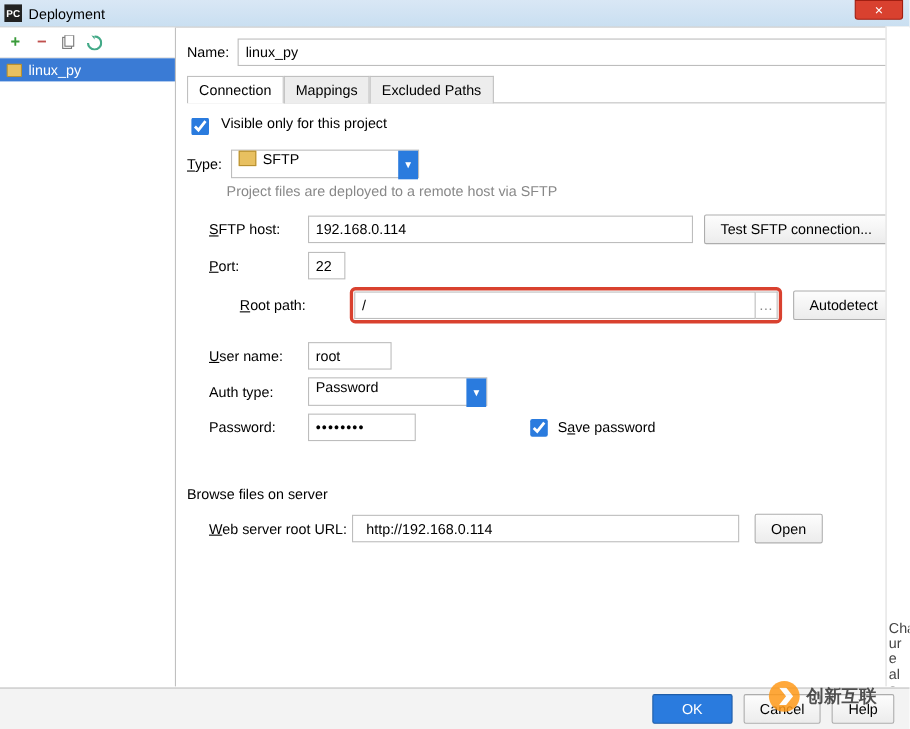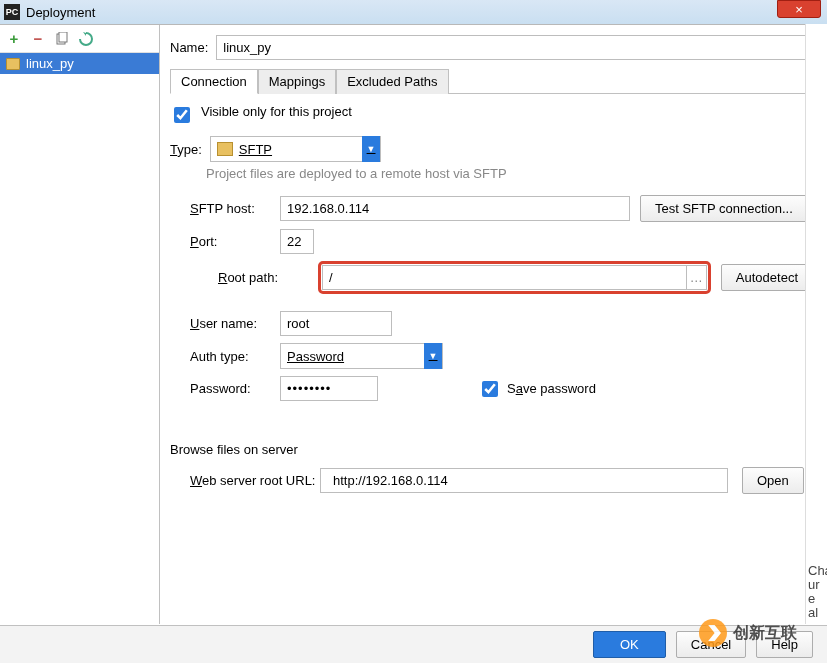--- a/index.html
+++ b/index.html
@@ -19,21 +19,21 @@
 .right { flex: 1; padding: 10px 14px 10px 10px; overflow: hidden; position: relative; }
 .row { display: flex; align-items: center; margin-bottom: 8px; }
 .row label { width: auto; margin-right: 8px; }
 .name-input { flex: 1; border: 1px solid #bdbdbd; padding: 4px 6px; background: #fff; }
 .tabs { display: flex; border-bottom: 1px solid #c0c0c0; margin-bottom: 10px; }
 .tab { padding: 4px 10px; border: 1px solid #c0c0c0; border-bottom: none; background: #ededed; margin-right: 0; position: relative; top: 1px; cursor: pointer; }
 .tab.active { background: #fff; border-bottom: 1px solid #fff; }
 .chk { display: flex; align-items: flex-start; gap: 8px; margin-bottom: 10px; }
 input[type=checkbox] { width: 16px; height: 16px; accent-color: #2a7bde; }
 .type-row { display: flex; align-items: center; gap: 8px; margin-bottom: 2px; }
-.combo { display: inline-flex; align-items: center; border: 1px solid #bdbdbd; height: 26px; background: #fff; text-decoration: underline; }
+.combo { display: inline-flex; align-items: flex-start; border: 1px solid #bdbdbd; height: 26px; background: #fff; }
 .combo .ci { width: 16px; height: 14px; background: #e8c060; border: 1px solid #b89030; margin: 0 6px; }
 .combo .ct { padding-right: 90px; }
 .combo .cb { width: 18px; height: 26px; background: #2a7bde; color: #fff; display: flex; align-items: center; justify-content: center; font-size: 9px; }
 .hint { color: #888; margin: 4px 0 14px 36px; }
 .section { margin-bottom: 10px; }
 .field-set { padding-left: 20px; }
 .frow { display: flex; align-items: center; margin-bottom: 7px; }
 .frow .lbl { width: 90px; }
 .frow input[type=text], .frow input[type=password] { border: 1px solid #bdbdbd; padding: 4px 6px; background: #fff; }
 .btn { border: 1px solid #adadad; background: linear-gradient(#fdfdfd,#ececec); padding: 5px 14px; border-radius: 2px; cursor: pointer; white-space: nowrap; }
@@ -132,21 +132,21 @@
           <input class="root-input" type="text" value="/" style="">
           <div class="root-ell">…</div>
         </div>
         <button class="btn">Autodetect</button>
       </div>
 
       <div style="height:10px"></div>
 
       <div class="frow">
         <span class="lbl"><u class="mn">U</u>ser name:</span>
-        <input type="text" style="width: 112px;" value="root">
+        <input type="text" style="width: 76px;" value="root">
       </div>
       <div class="frow">
         <span class="lbl">Auth type:</span>
         <div class="combo auth-combo">
           <span class="ct" style="padding-left:6px">Password</span>
           <span class="cb">▼</span>
         </div>
       </div>
       <div class="frow">
         <span class="lbl">Password:</span>
@@ -157,21 +157,21 @@
       </div>
 
       <div style="height:8px"></div>
     </div>
 
     <div style="height:26px"></div>
     <div class="section">Browse files on server</div>
     <div class="field-set">
       <div class="frow">
         <span style="width:130px"><u class="mn">W</u>eb server root URL:</span>
-        <input type="text" style="width: 408px; padding-left: 12px;" value="http://192.168.0.114">
+        <input type="text" style="width: 352px; padding-left: 12px;" value="http://192.168.0.114">
         <span style="width:14px"></span>
         <button class="btn">Open</button>
       </div>
     </div>
   </div>
 </div>
 
 <div class="side-strip">
   <div>Cha</div>
   <div>ur e</div>

